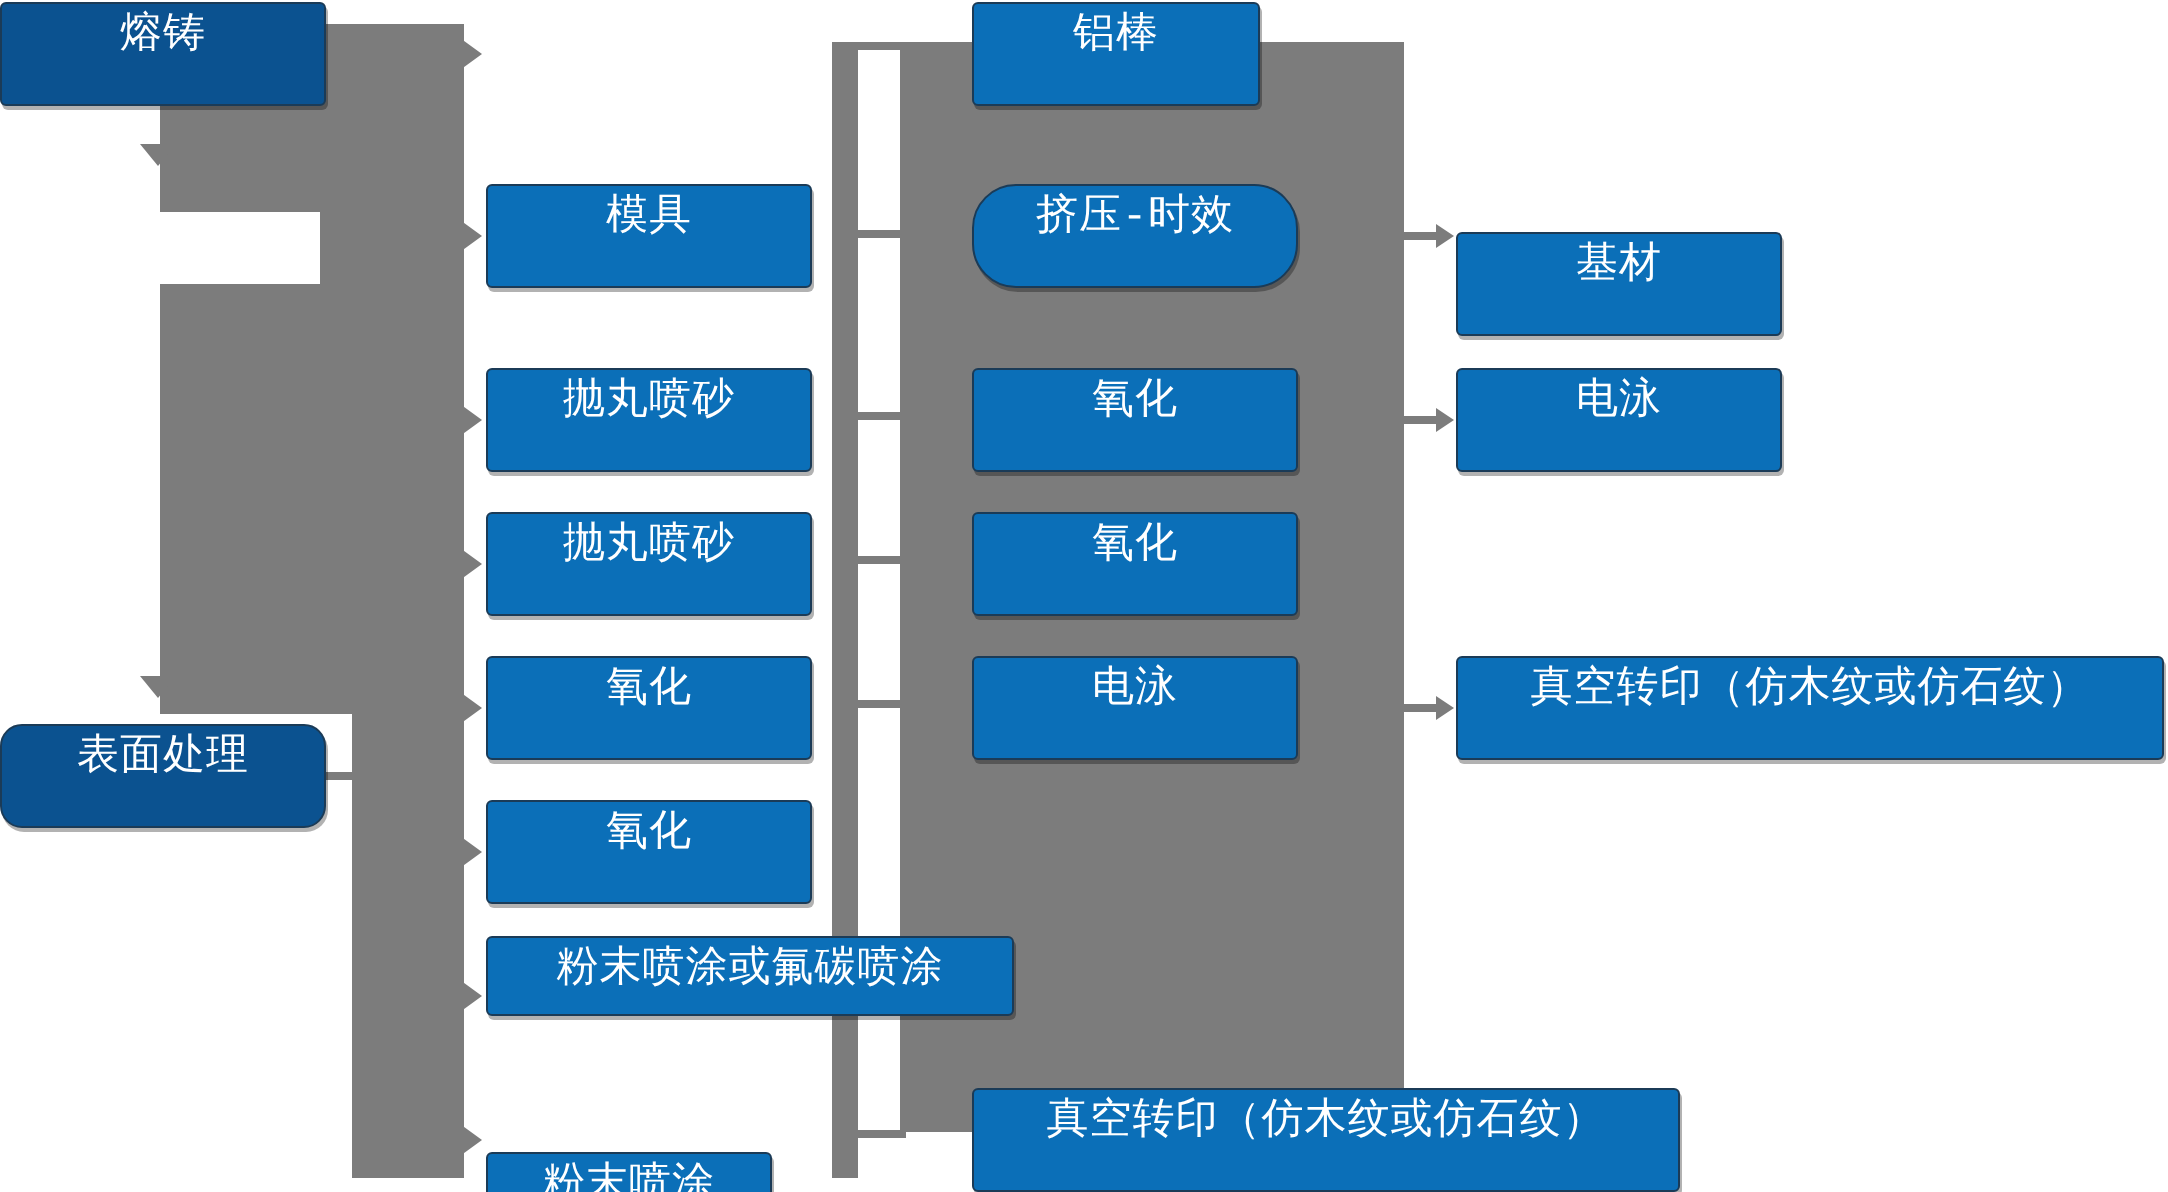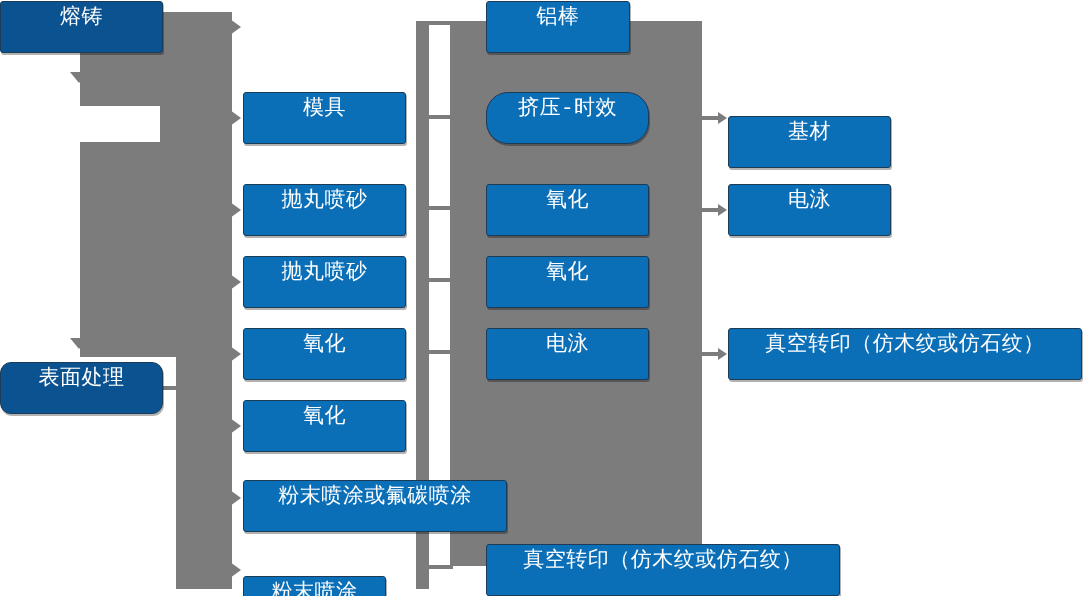--- a/index.html
+++ b/index.html
@@ -143,21 +143,21 @@
   </div>
 
   <div class="box bright" style="left:243px; top:328px; width:163px; height:52px;">
     <span>氧化</span>
   </div>
 
   <div class="box bright" style="left:243px; top:400px; width:163px; height:52px;">
     <span>氧化</span>
   </div>
 
-  <div class="box bright" style="left:243px; top:480px; width:264px; height:52px;">
+  <div class="box bright" style="left:243px; top:468px; width:264px; height:40px;">
     <span>粉末喷涂或氟碳喷涂</span>
   </div>
 
   <div class="box bright" style="left:243px; top:544px; width:143px; height:52px;margin-top:32px;">
     <span>粉末喷涂</span>
   </div>
 
   <div class="box bright" style="left:486px; top:1px; width:144px; height:52px;">
     <span>铝棒</span>
   </div>

